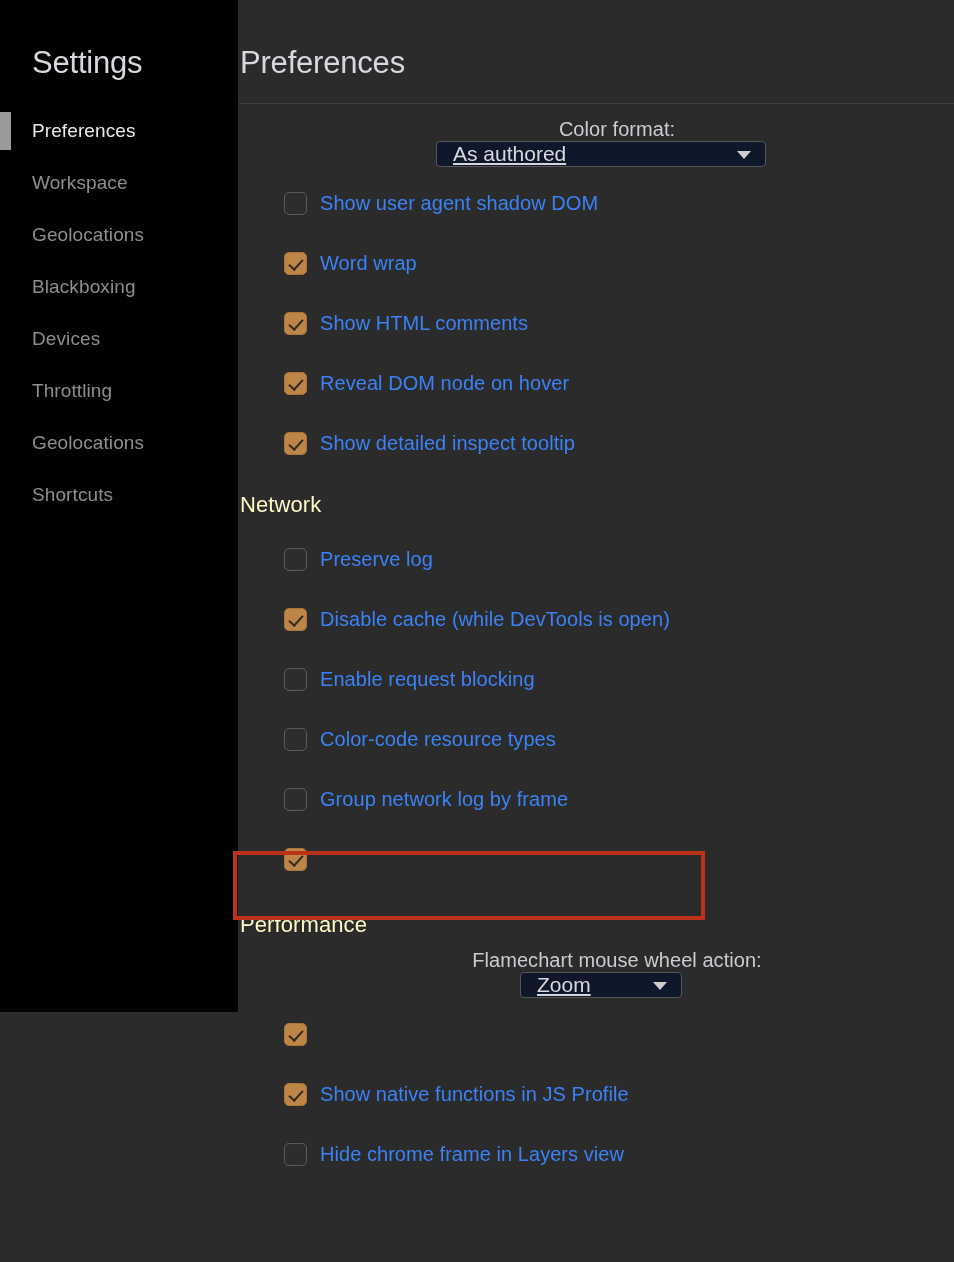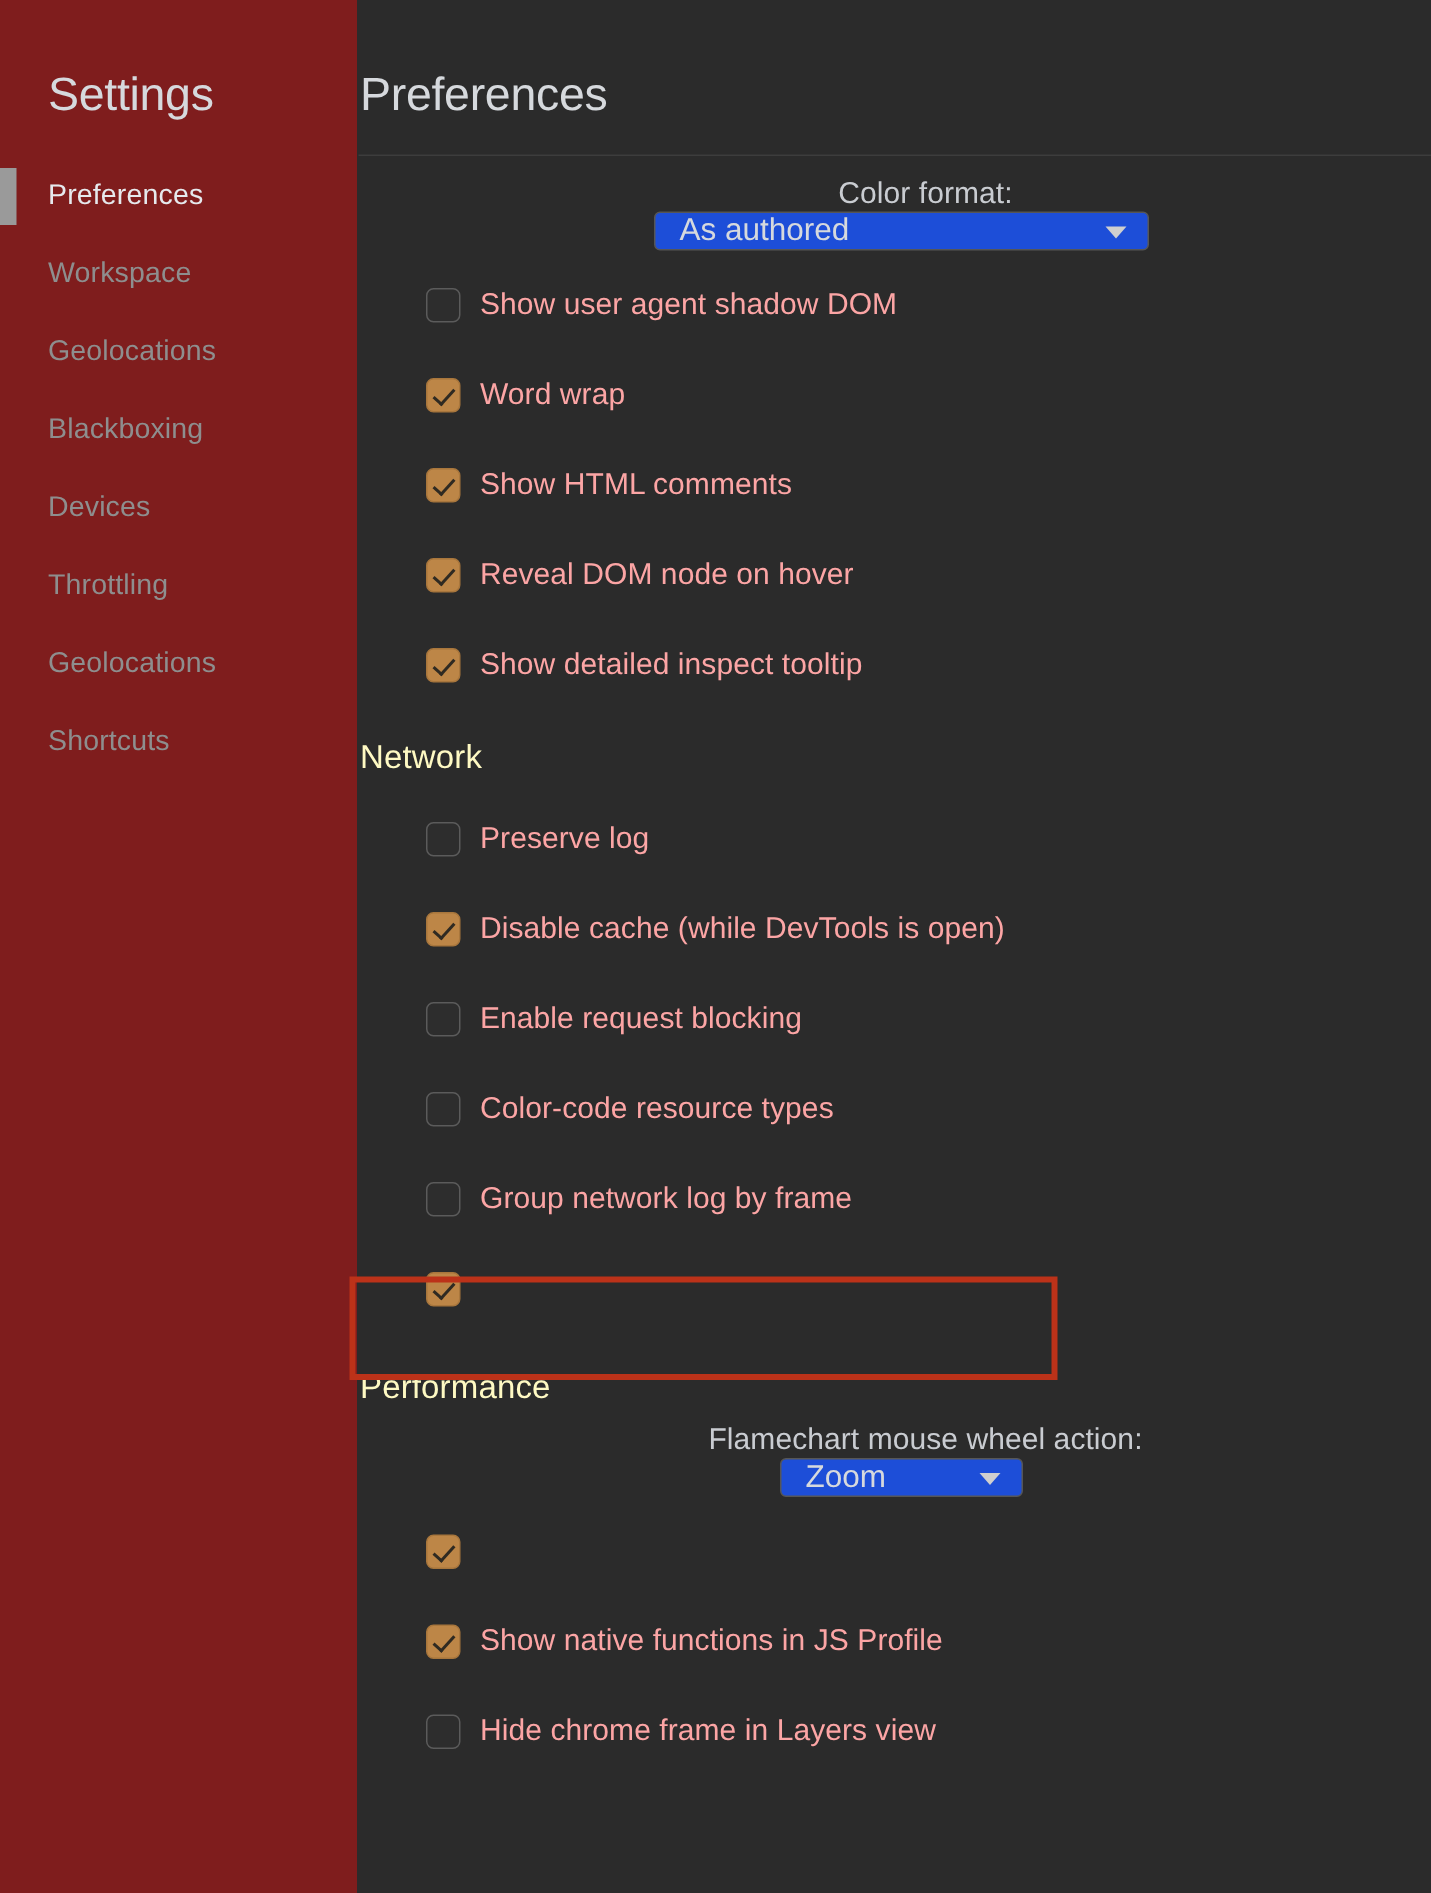--- a/index.html
+++ b/index.html
@@ -17,22 +17,22 @@
     -webkit-font-smoothing: antialiased;
     color: #d4d6d9;
   }
 
   
   .sidebar {
     position: absolute;
     left: 0;
     top: 0;
     width: 238px;
-    height: 1262px;
-    background: #7f1d1d;
+    height: 1012px;
+    background: #000000;
   }
   .sidebar-title {
     position: absolute;
     left: 32px;
     top: 44px;
     font-size: 31px;
     font-weight: 400;
     color: #d6d9dd;
     letter-spacing: -0.2px;
     line-height: 38px;
@@ -118,24 +118,25 @@
     color: #c9ccd1;
     padding-left: 42px;
     letter-spacing: 0.05px;
   }
   .select-box {
     position: relative;
     margin-left: 10px;
     height: 46px;
     border: 1px solid #565656;
     border-radius: 4px;
-    background: #1d4ed8;
-    display: flex;
-    align-items: center;
-    box-sizing: border-box;
+    background: #0f172a;
+    display: flex;
+    align-items: center;
+    box-sizing: border-box;
+    text-decoration: underline;
   }
   .select-box .sel-value {
     font-size: 21px;
     color: #d6d9dd;
     padding: 0 16px;
     white-space: nowrap;
   }
   .select-box .caret {
     position: absolute;
     right: 14px;
@@ -178,21 +179,21 @@
     left: 7px;
     top: 3px;
     width: 6px;
     height: 12px;
     border: solid #2f2a22;
     border-width: 0 2.6px 2.6px 0;
     transform: rotate(42deg);
   }
   .check-label {
     font-size: 20px;
-    color: #fca5a5;
+    color: #3b82f6;
     margin-left: 13px;
     letter-spacing: 0.05px;
     white-space: nowrap;
   }
 
   
   .section-heading {
     font-size: 22px;
     color: #fef9c3;
     font-weight: 400;

